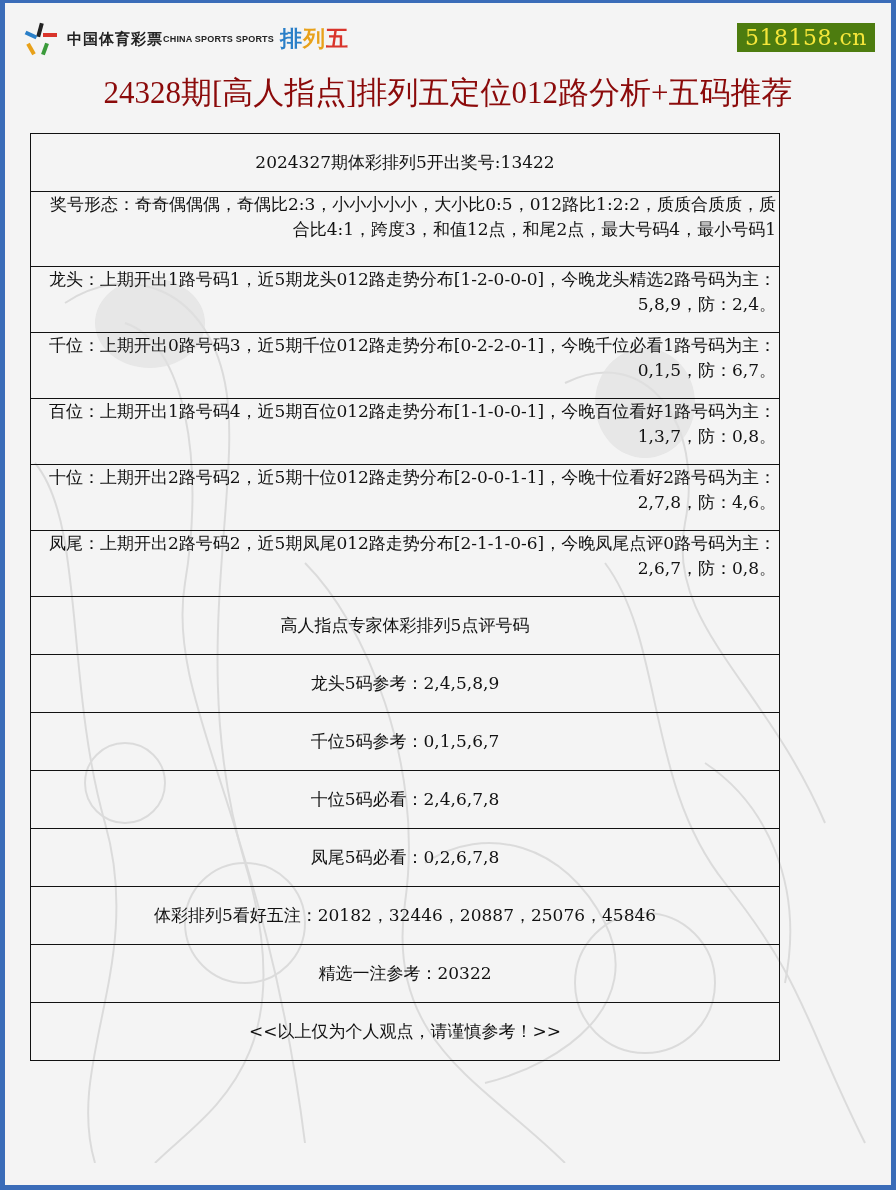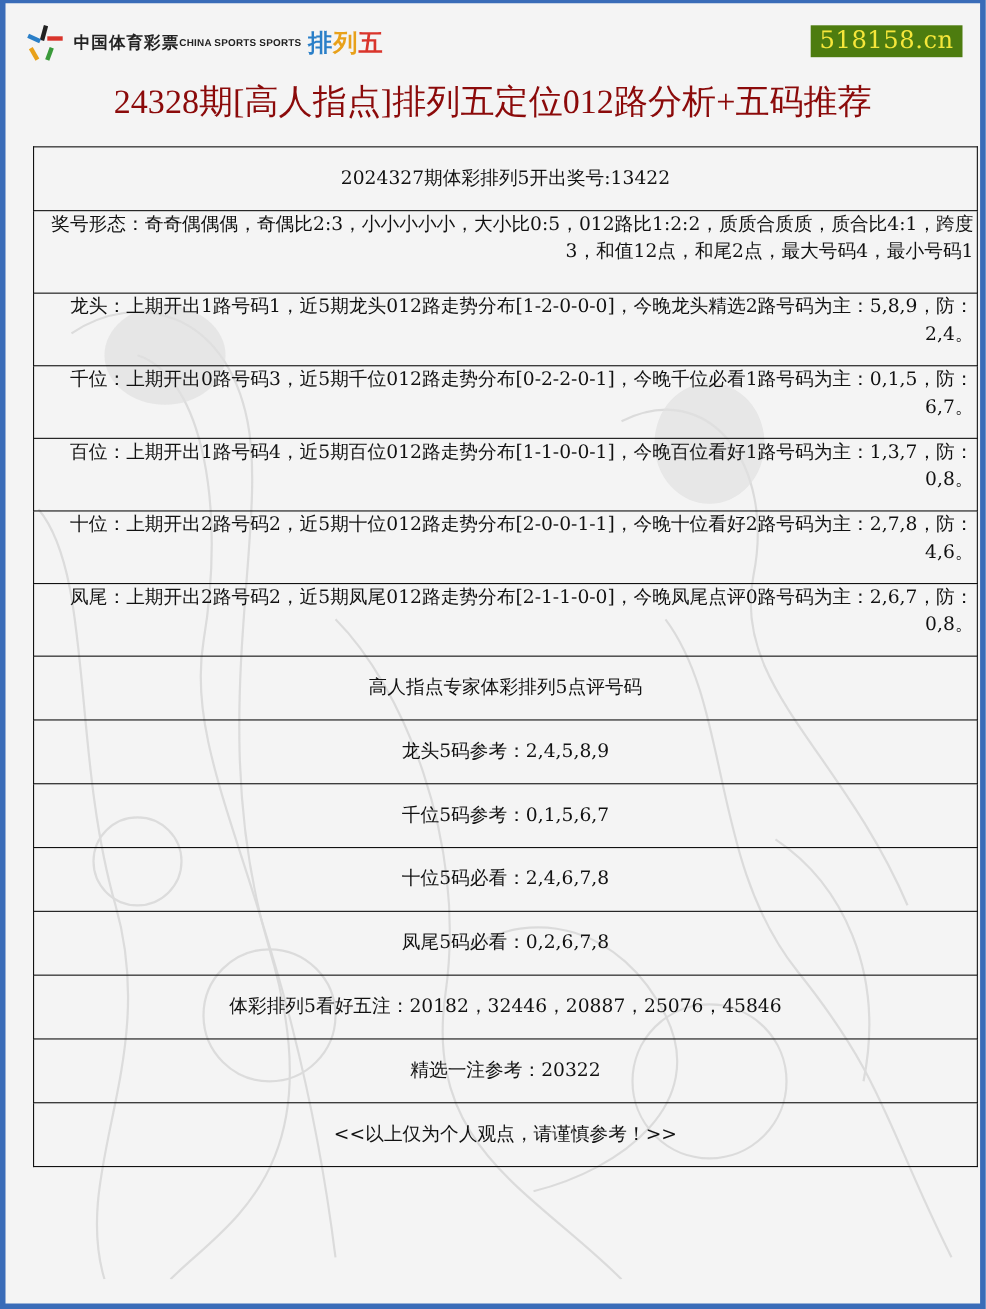--- a/index.html
+++ b/index.html
@@ -51,21 +51,21 @@
     background:#4d7c0f; color:#f5e63a;
     font-family:"DejaVu Serif", serif; font-size:22px;
     padding:2px 8px; letter-spacing:0.5px;
   }
   .page-title {
     position:absolute; left:0; top:66px; width:886px; text-align:center;
     color:#8b0a0a; font-size:31px; line-height:48px; letter-spacing:0px;
     font-family:"DejaVu Serif", serif;
   }
   table.content {
-    position:absolute; left:25px; top:130px; width:859px;
+    position:absolute; left:25px; top:130px; width:750px;
     border-collapse:collapse;
     font-size:17px; color:#111;
   }
   table.content td {
     border:1px solid #111;
     padding:0 3px;
     line-height:25px;
   }
   td.center { text-align:center; height:57px; }
   td.left { text-align:right; height:74px; vertical-align:top; padding-top:10px; }
@@ -132,21 +132,21 @@
     <tr>
       <td class="left short">千位：上期开出0路号码3，近5期千位012路走势分布[0-2-2-0-1]，今晚千位必看1路号码为主：0,1,5，防：6,7。</td>
     </tr>
     <tr>
       <td class="left short">百位：上期开出1路号码4，近5期百位012路走势分布[1-1-0-0-1]，今晚百位看好1路号码为主：1,3,7，防：0,8。</td>
     </tr>
     <tr>
       <td class="left short">十位：上期开出2路号码2，近5期十位012路走势分布[2-0-0-1-1]，今晚十位看好2路号码为主：2,7,8，防：4,6。</td>
     </tr>
     <tr>
-      <td class="left short">凤尾：上期开出2路号码2，近5期凤尾012路走势分布[2-1-1-0-0]，今晚凤尾点评0路号码为主：2,6,7，防：0,8。</td>
+      <td class="left short">凤尾：上期开出2路号码2，近5期凤尾012路走势分布[2-1-1-0-6]，今晚凤尾点评0路号码为主：2,6,7，防：0,8。</td>
     </tr>
     <tr>
       <td class="center">高人指点专家体彩排列5点评号码</td>
     </tr>
     <tr>
       <td class="center">龙头5码参考：2,4,5,8,9</td>
     </tr>
     <tr>
       <td class="center">千位5码参考：0,1,5,6,7</td>
     </tr>

